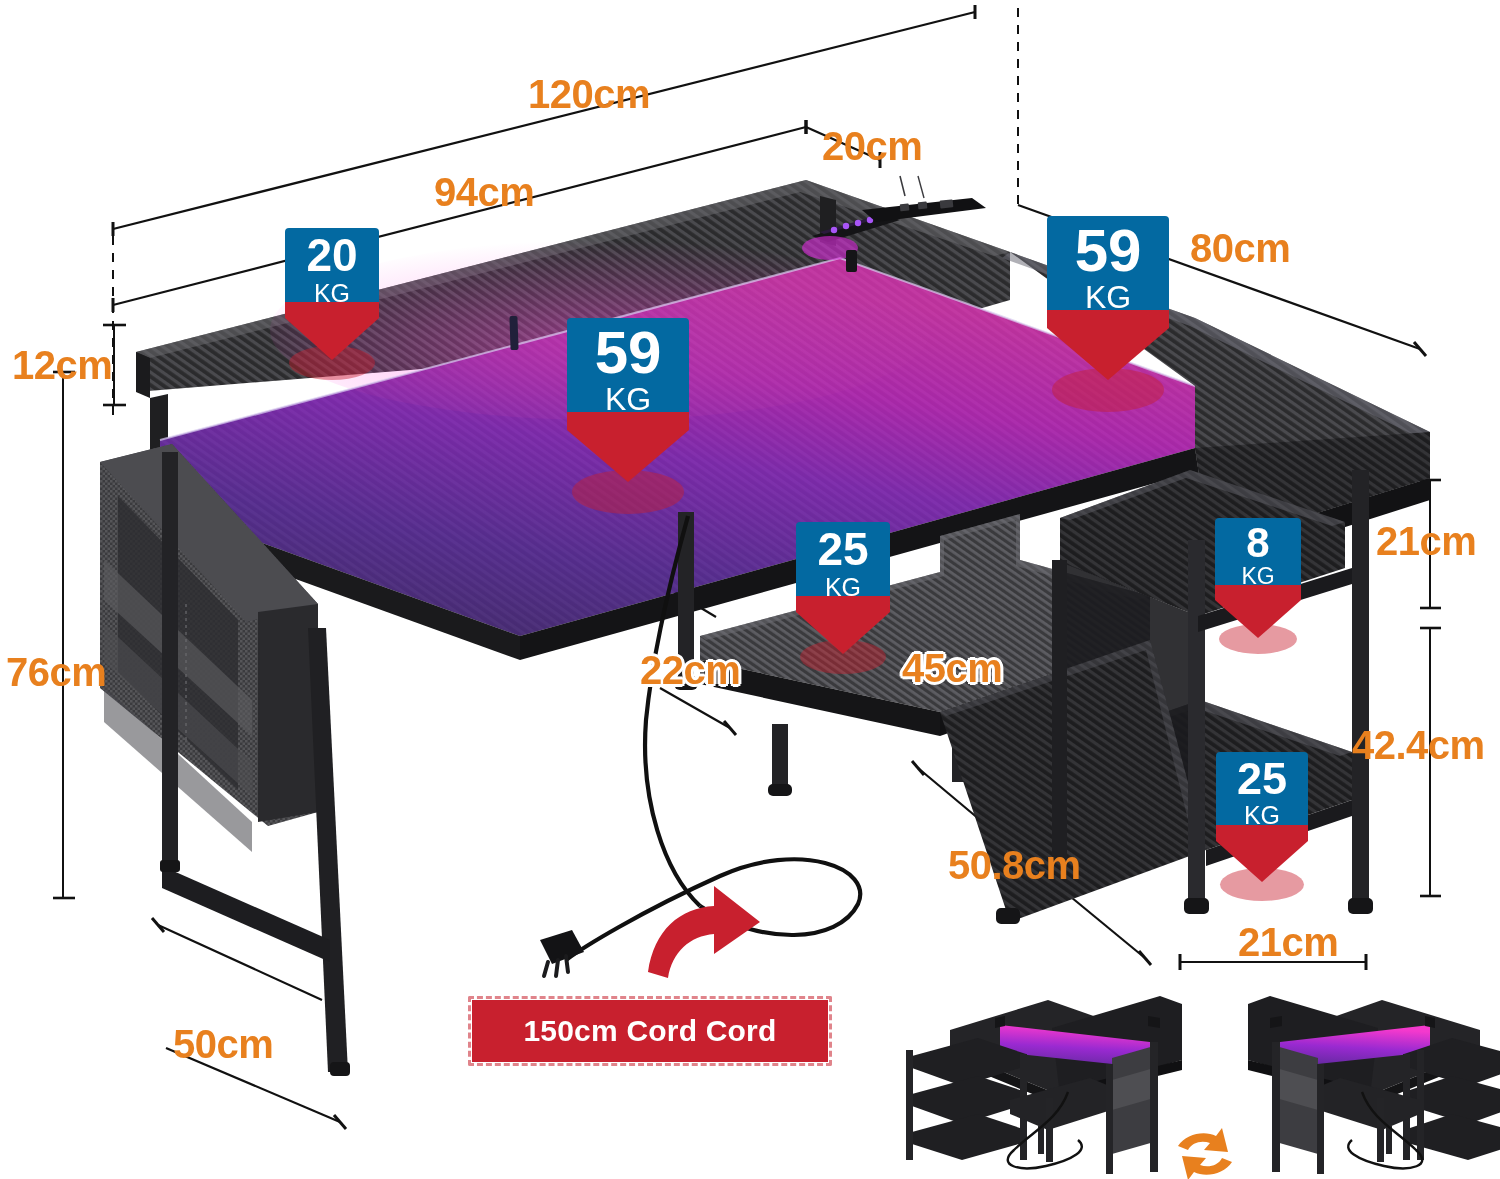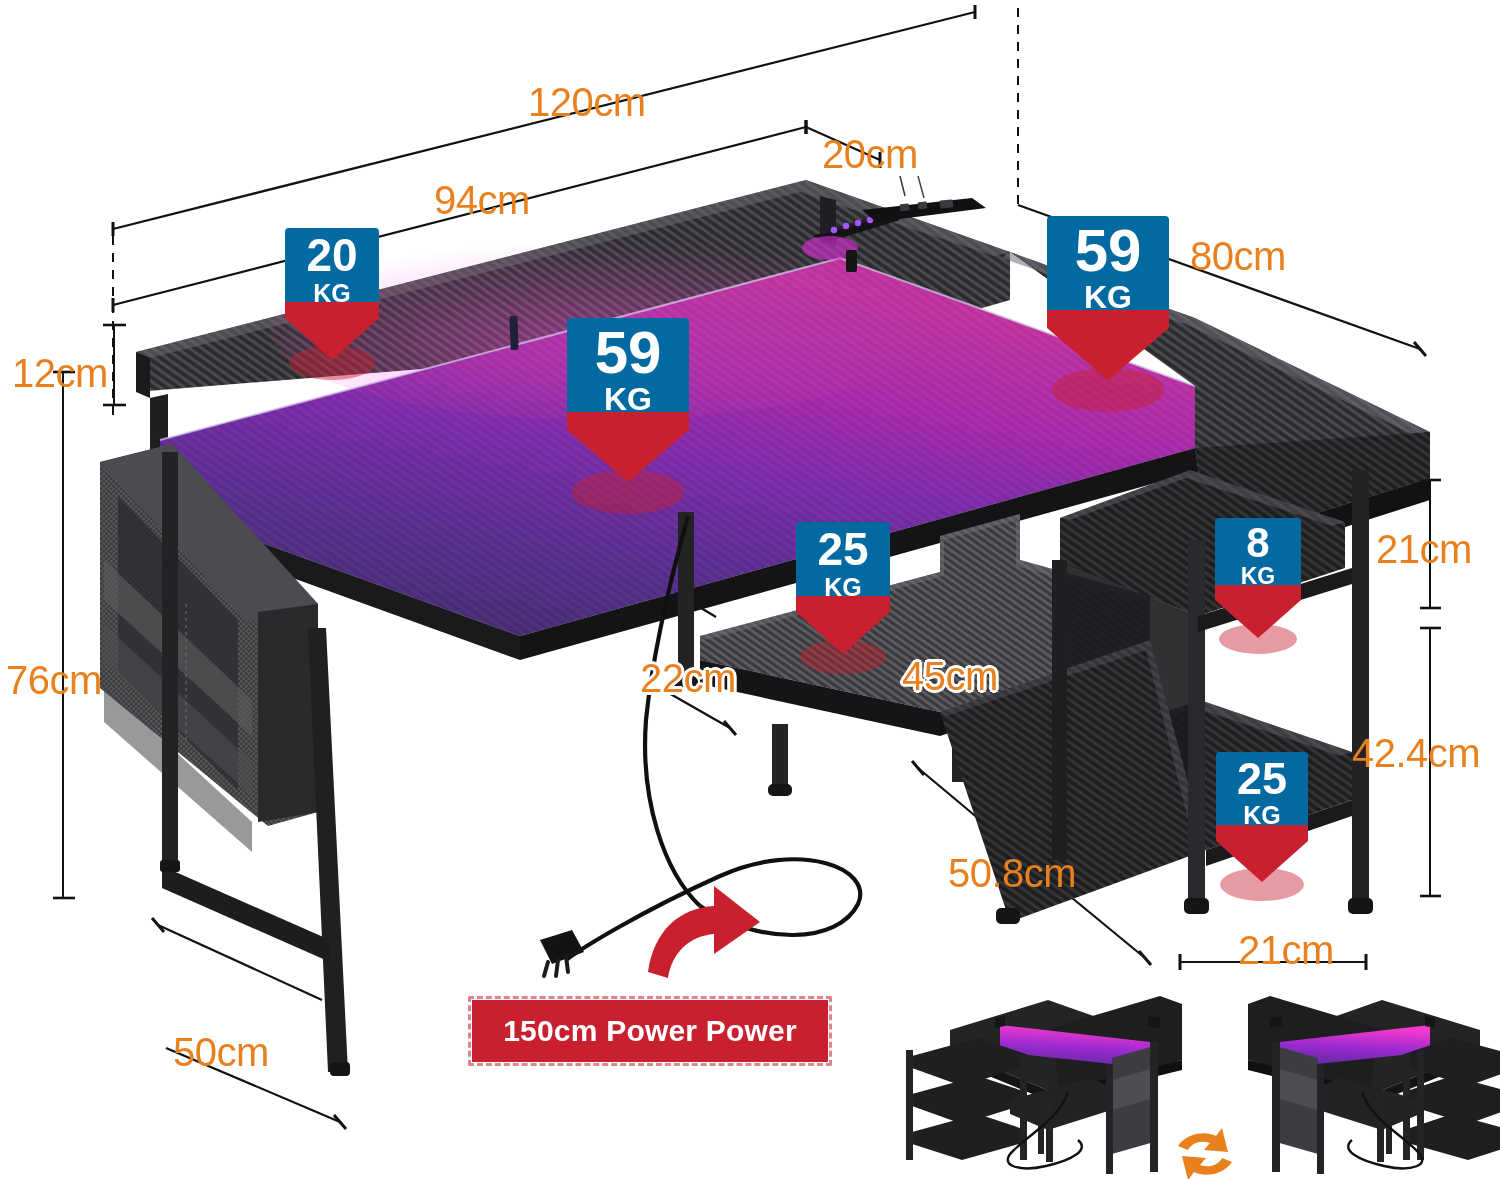--- a/index.html
+++ b/index.html
@@ -3,36 +3,36 @@
 <meta charset="utf-8">
 <style>
   html,body{margin:0;padding:0;background:#fff;}
   body{width:1500px;height:1179px;position:relative;overflow:hidden;
        font-family:"Liberation Sans","DejaVu Sans",sans-serif;}
 
   #stage{position:absolute;inset:0;width:1500px;height:1179px;background:#ffffff;}
   #svgroot{position:absolute;left:0;top:0;width:1500px;height:1179px;}
 
   
-  .dim{position:absolute;color:#E8801E;font-weight:400;letter-spacing:-.5px;
-       white-space:nowrap;line-height:1;font-size:40px;margin-top:8px;}
+  .dim{position:absolute;color:#E8801E;font-weight:700;letter-spacing:-.5px;
+       white-space:nowrap;line-height:1;font-size:40px;}
   .dim.halo{ -webkit-text-stroke:0;
        text-shadow:
          2px 0 0 #fff,-2px 0 0 #fff,0 2px 0 #fff,0 -2px 0 #fff,
          2px 2px 0 #fff,-2px 2px 0 #fff,2px -2px 0 #fff,-2px -2px 0 #fff,
          3px 0 0 #fff,-3px 0 0 #fff,0 3px 0 #fff,0 -3px 0 #fff; text-align: right;}
 
   
   .kg{position:absolute;width:0;height:0;}
   .kg .body{position:absolute;left:50%;transform:translateX(-50%);
             background:#0369a1;border-radius:4px;
             display:flex;flex-direction:column;align-items:center;
             justify-content:flex-start;color:#fff;}
   .kg .num{font-weight:700;line-height:.95;}
-  .kg .unit{font-weight:700;line-height:1;}
+  .kg .unit{font-weight:400;line-height:1;}
   .kg .tip{position:absolute;left:50%;transform:translateX(-50%);
            width:0;height:0;border-left:0 solid transparent;
            border-right:0 solid transparent;border-top:0 solid #C8202E;}
   .kg .wing{position:absolute;background:#C8202E;}
   .kg .shadow{position:absolute;left:50%;transform:translateX(-50%);
               border-radius:50%;background:rgba(200,32,46,.45);}
 
   
   #cord-banner{position:absolute;background:#C8202E;color:#fff;
     font-weight:700;display:flex;align-items:center;justify-content:center;
@@ -396,16 +396,16 @@
     <div class="body" style="width:92px;height:80px;top:0;padding-top:6px;">
       <div class="num" style="font-size:45px;">25</div>
       <div class="unit" style="font-size:25px;margin-top:2px;">KG</div>
     </div>
     <div class="wing" style="left:50%;transform:translateX(-50%);width:92px;height:16px;top:73px;"></div>
     <div class="tip" style="top:89px;border-left-width:46px;border-right-width:46px;border-top-width:41px;"></div>
   </div>
 
   <div id="cord-banner" style="left:472px;top:1000px;width:356px;height:62px;font-size:30px;">
     <span class="dash"></span>
-    <span>150cm Power Power</span>
+    <span>150cm Cord Cord</span>
   </div>
 
 </div>
 
 </body></html>

